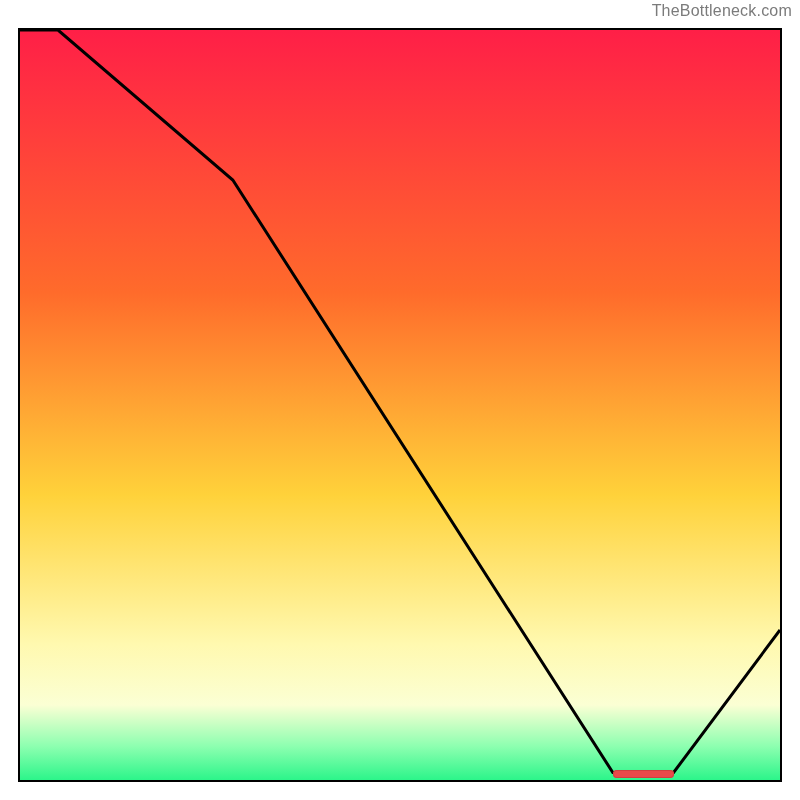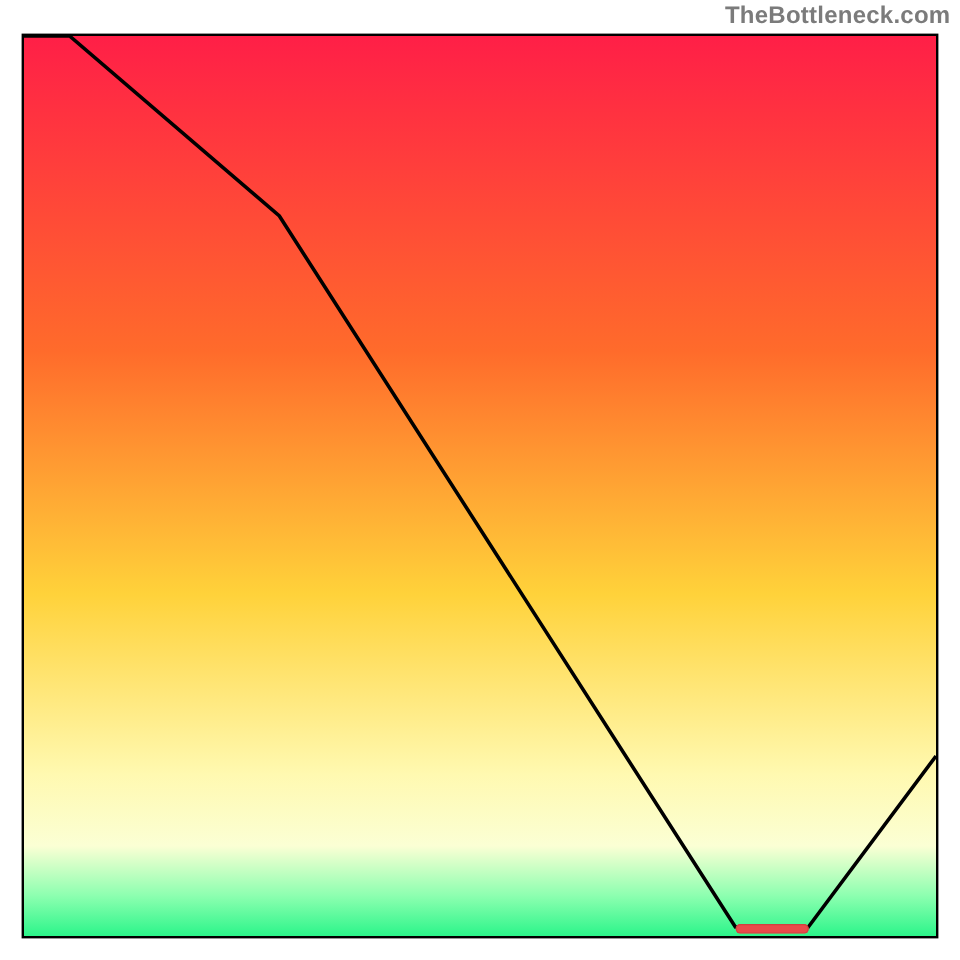--- a/index.html
+++ b/index.html
@@ -13,22 +13,22 @@
   }
   .stage {
     position: relative;
     width: 800px;
     height: 800px;
   }
   .watermark {
     position: absolute;
     top: 2px;
     right: 8px;
-    font-size: 20px;
-    font-weight: 700;
+    font-size: 16px;
+    font-weight: 400;
     color: #7b7b7b;
     letter-spacing: 0.2px;
     z-index: 3;
   }
   .plot-frame {
     position: absolute;
     left: 18px;
     top: 28px;
     width: 764px;   
     height: 754px;  

